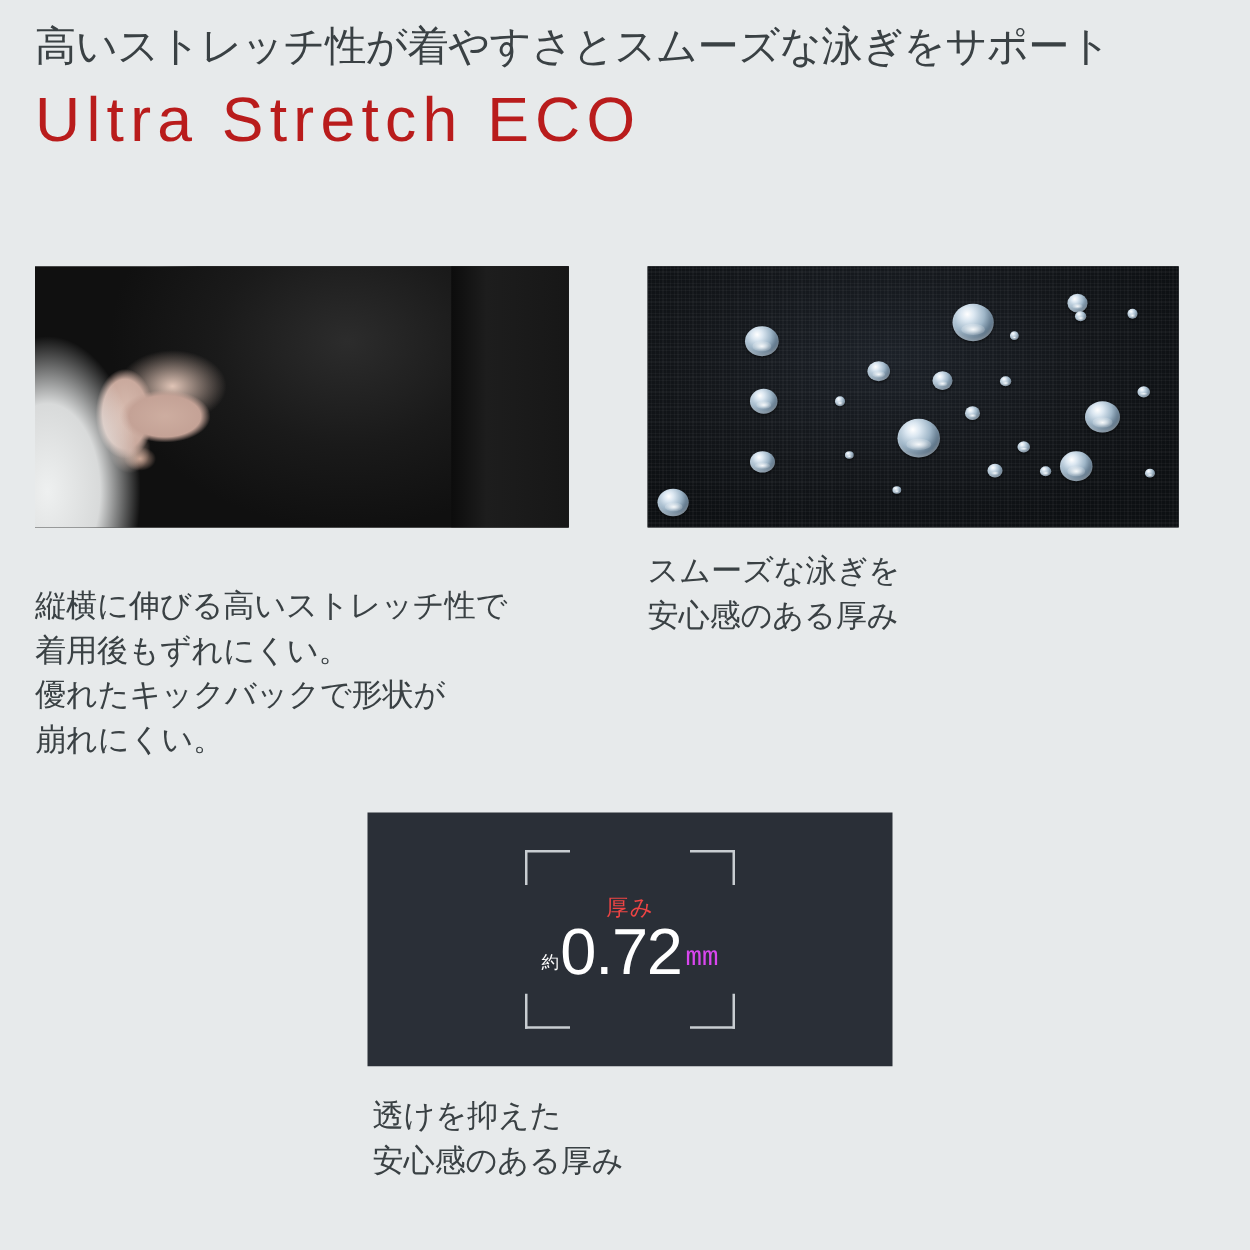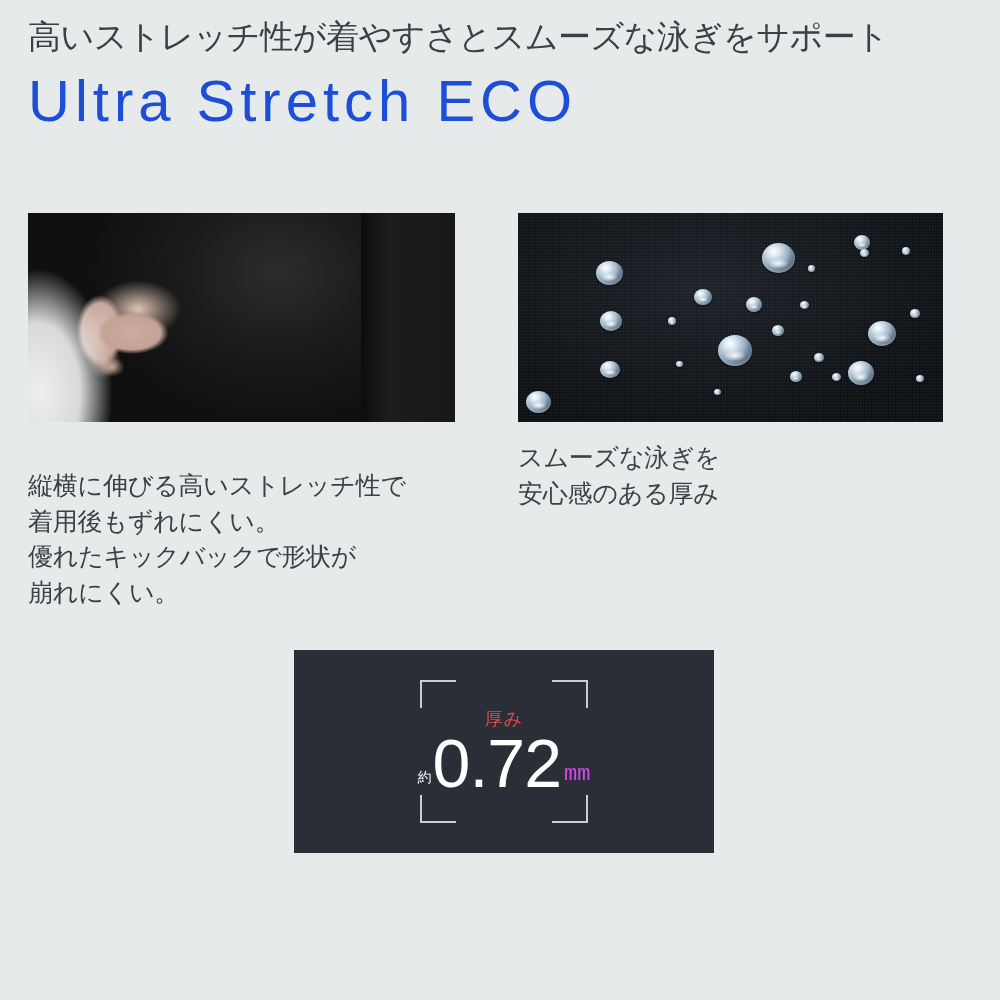--- a/index.html
+++ b/index.html
@@ -18,23 +18,23 @@
   .lead {
     font-size:33px;
     line-height:1.18;
     color:#3a4144;
     letter-spacing:-0.5px;
     white-space:nowrap;
     font-weight:400;
   }
   .title {
     margin-top:12px;
-    font-size:58px;
+    font-size:50px;
     line-height:1.1;
-    color:#1d4ed8;
+    color:#b91c1c;
     letter-spacing:5px;
     font-weight:400;
     white-space:nowrap;
   }
 
   
   .features { position:absolute; left:28px; top:213px; width:944px; }
 
   .feat { position:absolute; top:0; }
   .feat-left  { left:0px;   width:427px; }
@@ -143,21 +143,21 @@
   .thick-label {
     font-size:18px; color:#ef4444; letter-spacing:1px;
     font-weight:400; line-height:1;
     margin-bottom:4px;
   }
   .thick-value-row {
     display:flex; align-items:flex-end; justify-content:center;
     line-height:1;
   }
   .thick-approx { font-size:14px; color:#ffffff; padding-bottom:10px; margin-right:1px; }
-  .thick-number { font-size:68px; color:#ffffff; font-weight:300; letter-spacing:-1px; line-height:0.92; }
+  .thick-number { font-size:52px; color:#ffffff; font-weight:300; letter-spacing:-1px; line-height:0.92; }
   .thick-unit   { font-size:22px; color:#d946ef; padding-bottom:8px; margin-left:3px;font-family:Liberation Mono, monospace; }
 
   .caption-bottom {
     position:absolute; left:298px; top:875px; width:420px;
     font-size:25px; line-height:1.45; color:#3a4144;
     white-space:pre-line; letter-spacing:-0.2px;
   }
 </style>
 </head>
 <body>
@@ -236,14 +236,16 @@
         <div class="thick-label">厚み</div>
         <div class="thick-value-row">
           <span class="thick-approx">約</span>
           <span class="thick-number">0.72</span>
           <span class="thick-unit">mm</span>
         </div>
       </div>
     </div>
   </div>
 
+  <div class="caption-bottom">透けを抑えた
+安心感のある厚み</div>
 
 </div>
 
 </body></html>

